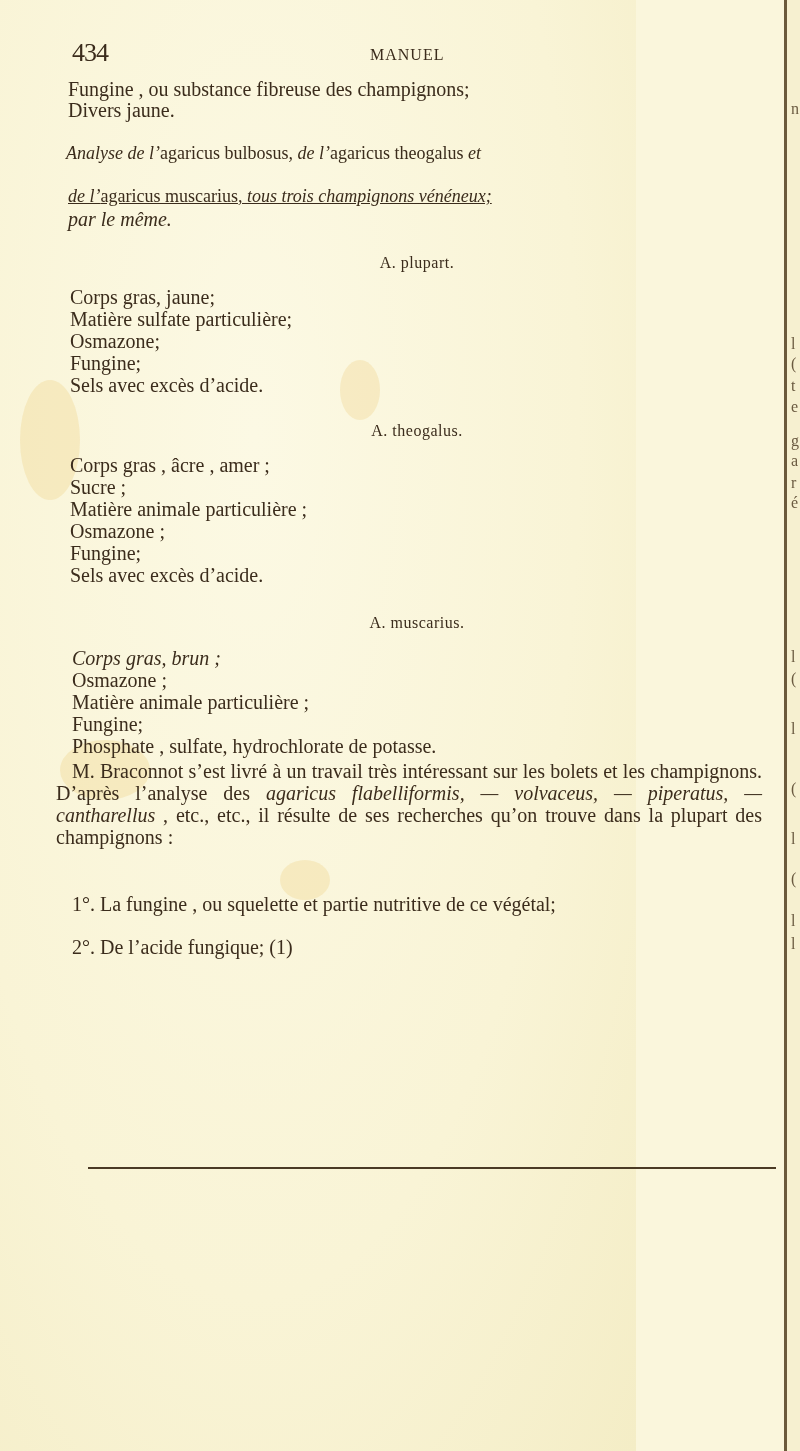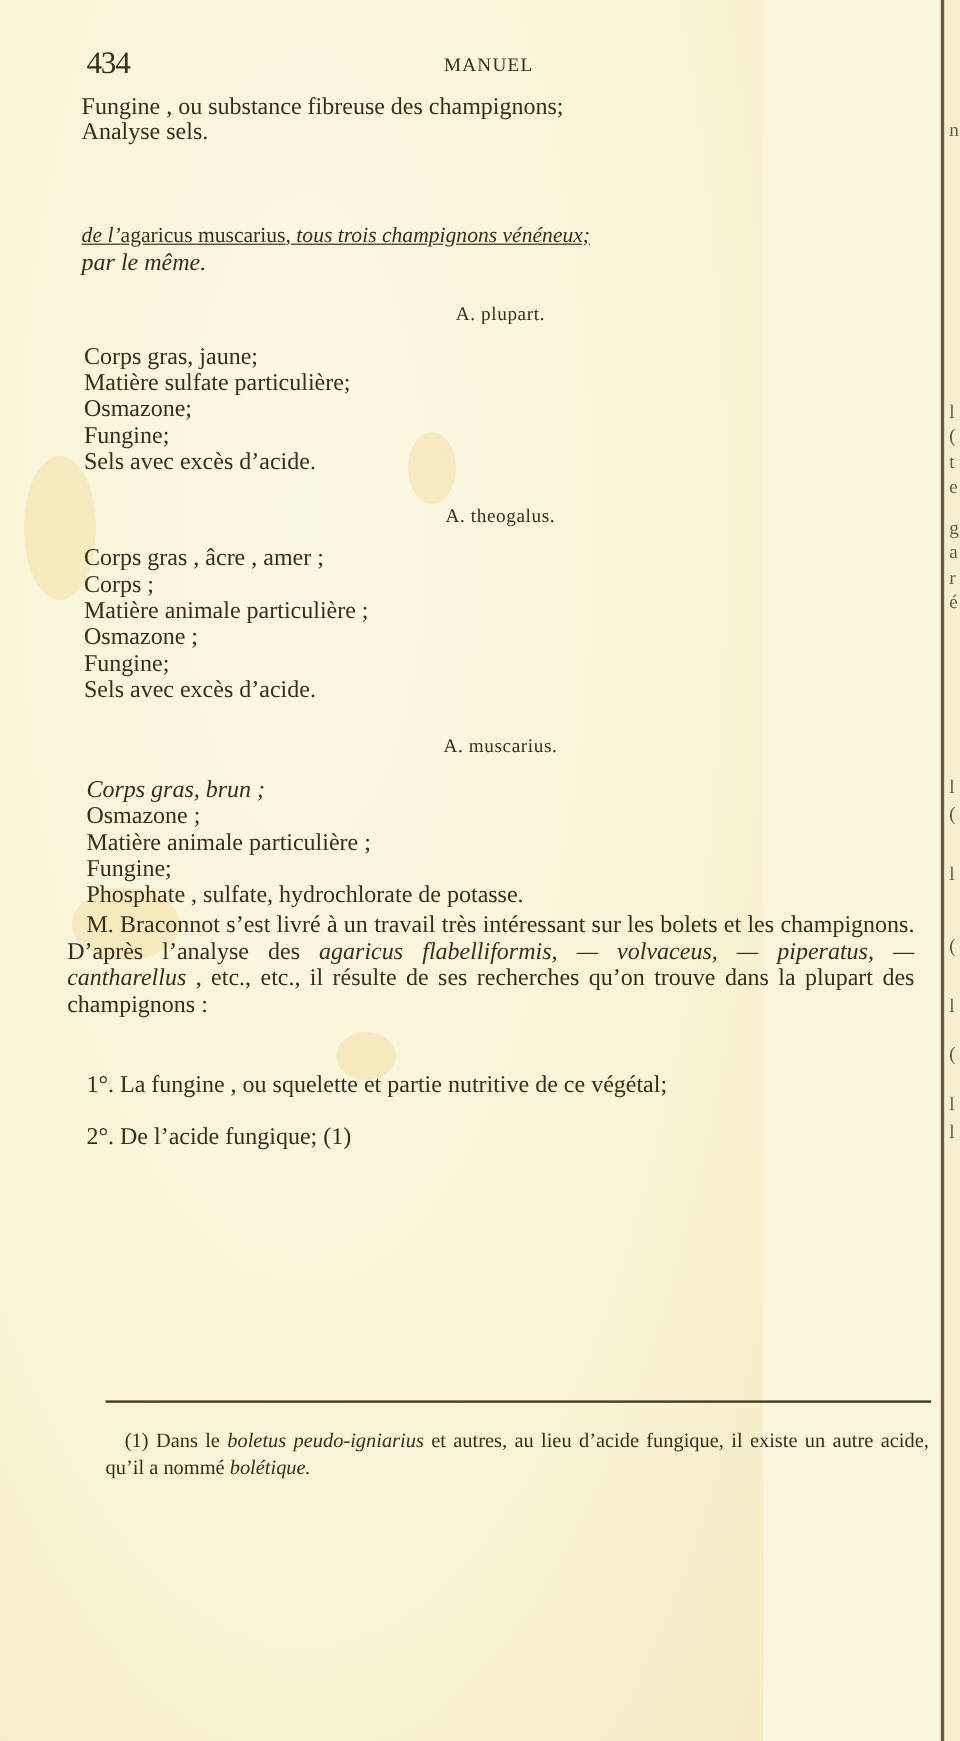--- a/index.html
+++ b/index.html
@@ -58,37 +58,40 @@
   <div class="stain" style="left:340px;top:360px;width:40px;height:60px;"></div>
   <div class="stain" style="left:60px;top:740px;width:90px;height:60px;"></div>
   <div class="stain" style="left:280px;top:860px;width:50px;height:40px;"></div>
 
   <div class="header">
     <span class="page-number">434</span>
     <span class="running-head">MANUEL</span>
   </div>
 
   <div class="text" style="left:68px;top:79px;">Fungine , ou substance fibreuse des champignons;</div>
-  <div class="text" style="left:68px;top:100px;">Analyse sels.</div>
+  <div class="text" style="left:68px;top:100px;">Divers jaune.</div>
 
+  <div class="text" style="left:66px;top:143px;font-size:18px;">
+    <span class="it">Analyse de l’</span><span>agaricus bulbosus</span><span class="it">, de l’</span><span>agaricus theogalus</span><span class="it"> et</span>
+  </div>
   <div class="text" style="left:68px;top:186px;font-size:18px;text-decoration:underline;">
     <span class="it">de l’</span><span>agaricus muscarius</span><span class="it">, tous trois champignons vénéneux;</span>
   </div>
   <div class="text it" style="left:68px;top:209px;font-size:20px;">par le même.</div>
 
   <div class="text center" style="top:252px;">A. plupart.</div>
   <div class="text" style="left:70px;top:287px;">Corps gras, jaune;</div>
   <div class="text" style="left:70px;top:309px;">Matière sulfate particulière;</div>
   <div class="text" style="left:70px;top:331px;">Osmazone;</div>
   <div class="text" style="left:70px;top:353px;">Fungine;</div>
   <div class="text" style="left:70px;top:375px;">Sels avec excès d’acide.</div>
 
   <div class="text center" style="top:420px;">A. theogalus.</div>
   <div class="text" style="left:70px;top:455px;">Corps gras , âcre , amer ;</div>
-  <div class="text" style="left:70px;top:477px;">Corps ;</div>
+  <div class="text" style="left:70px;top:477px;">Sucre ;</div>
   <div class="text" style="left:70px;top:499px;">Matière animale particulière ;</div>
   <div class="text" style="left:70px;top:521px;">Osmazone ;</div>
   <div class="text" style="left:70px;top:543px;">Fungine;</div>
   <div class="text" style="left:70px;top:565px;">Sels avec excès d’acide.</div>
 
   <div class="text center" style="top:612px;">A. muscarius.</div>
   <div class="text" style="left:72px;top:648px;font-style:italic;">Corps gras, brun ;</div>
   <div class="text" style="left:72px;top:670px;">Osmazone ;</div>
   <div class="text" style="left:72px;top:692px;">Matière animale particulière ;</div>
   <div class="text" style="left:72px;top:714px;">Fungine;</div>
@@ -96,23 +99,20 @@
 
   <div class="text para" style="top:760px;left:56px;width:706px;text-indent:16px;line-height:22px;">
     <span>M. Braconnot s’est livré à un travail très intéressant sur les bolets et les champignons. D’après l’analyse des </span><span class="it">agaricus flabelliformis, — volvaceus, — piperatus, — cantharellus</span><span> , etc., etc., il résulte de ses recherches qu’on trouve dans la plupart des champignons :</span>
   </div>
 
   <div class="text para" style="top:893px;left:56px;width:706px;text-indent:16px;line-height:22px;">1°. La fungine , ou squelette et partie nutritive de ce végétal;</div>
   <div class="text" style="left:72px;top:937px;">2°. De l’acide fungique; (1)</div>
 
   <div class="rule"></div>
 
-  <div class="footnote">
-    <span style="padding-left:16px;">(1)</span><span> Dans le </span><span class="it">boletus peudo-igniarius</span><span> et autres, au lieu d’acide fungique, il existe un autre acide, qu’il a nommé </span><span class="it">bolétique.</span>
-  </div>
 </div>
 
 <div class="spine-line"></div>
 
 <div class="next-page">
   <span style="top:100px;">n</span>
   <span style="top:335px;">l</span>
   <span style="top:355px;">(</span>
   <span style="top:377px;">t</span>
   <span style="top:398px;">e</span>

